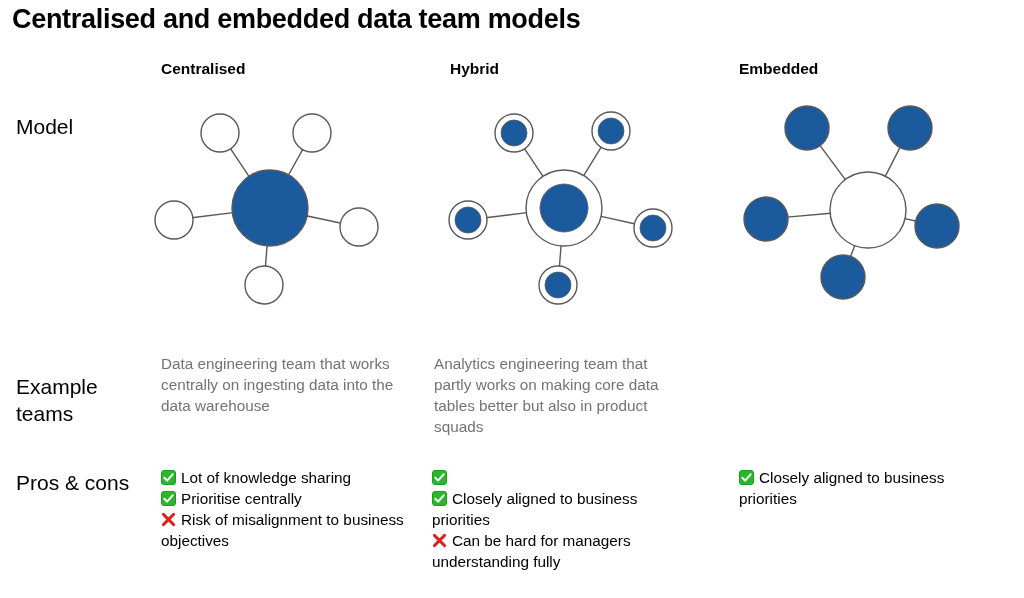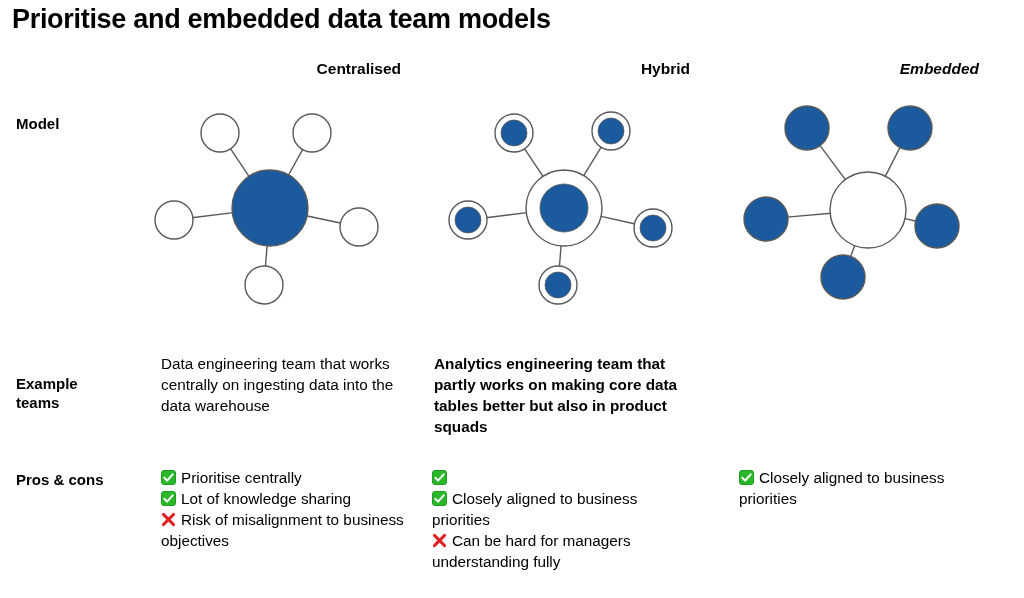--- a/index.html
+++ b/index.html
@@ -33,34 +33,34 @@
     color: #000;
     white-space: nowrap;
   }
 
   
   .col-header {
     position: absolute;
     top: 60px;
     font-size: 15.5px;
     font-weight: bold;
-    text-align: right;
+    text-align: left;
     color: #000;
   }
   .col-header.c0 { left: 161px; width: 240px; }
   .col-header.c1 { left: 450px; width: 240px; }
-  .col-header.c2 { left: 739px; width: 240px; font-style: italic; }
+  .col-header.c2 { left: 739px; width: 240px; }
 
   
   .row-label {
     position: absolute;
     left: 16px;
     width: 140px;
-    font-size: 15px;
-    font-weight: bold;
+    font-size: 21px;
+    font-weight: normal;
     line-height: 1.28;
     color: #000;
   }
   .row-label.r-model { top: 114px; }
   .row-label.r-example { top: 354px; margin-top: 20px; }
   .row-label.r-proscons { top: 470px; }
 
   
   .diagram {
     position: absolute;
@@ -73,24 +73,24 @@
   .diagram.c2 { left: 726px; }
   .diagram svg { display: block; width: 280px; height: 215px; }
 
   
   .example-text {
     position: absolute;
     top: 353px;
     width: 250px;
     font-size: 15.3px;
     line-height: 1.38;
-    color: #000000;
+    color: #737373;
   }
   .example-text.c0 { left: 161px; }
-  .example-text.c1 { left: 434px; font-weight: bold; }
+  .example-text.c1 { left: 434px; }
   .example-text.c2 { left: 739px; }
 
   
   .proscons {
     position: absolute;
     top: 468px;
     width: 258px;
     font-size: 15.3px;
     line-height: 1.37;
     color: #000;
@@ -114,21 +114,21 @@
   }
   .pc-icon svg { display: block; }
   .pc-text { display: inline; }
 
 </style>
 </head>
 <body>
 
 <div class="page">
 
-  <div class="title">Prioritise and embedded data team models</div>
+  <div class="title">Centralised and embedded data team models</div>
 
   <div class="col-header c0">Centralised</div>
   <div class="col-header c1">Hybrid</div>
   <div class="col-header c2">Embedded</div>
 
   <div class="row-label r-model">Model</div>
   <div class="row-label r-example">
     <span>Example</span><br>
     <span>teams</span>
   </div>
@@ -186,25 +186,25 @@
       </svg>
   </div>
 
   <div class="example-text c0">Data engineering team that works centrally on ingesting data into the data warehouse</div>
   <div class="example-text c1">Analytics engineering team that partly works on making core data tables better but also in product squads</div>
 
   <div class="proscons c0">
       <div class="pc-item"><span class="pc-icon"><svg width="15" height="15" viewBox="0 0 15 15">
             <rect x="0.5" y="0.5" width="14" height="14" rx="2.5" ry="2.5" fill="#2ab82a" stroke="#1f9c1f" stroke-width="1"></rect>
             <path d="M3.3 7.8 L6.1 10.6 L11.7 4.3" fill="none" stroke="#ffffff" stroke-width="2" stroke-linecap="round" stroke-linejoin="round"></path>
+          </svg></span><span class="pc-text">Lot of knowledge sharing</span></div>
+      <div class="pc-item"><span class="pc-icon"><svg width="15" height="15" viewBox="0 0 15 15">
+            <rect x="0.5" y="0.5" width="14" height="14" rx="2.5" ry="2.5" fill="#2ab82a" stroke="#1f9c1f" stroke-width="1"></rect>
+            <path d="M3.3 7.8 L6.1 10.6 L11.7 4.3" fill="none" stroke="#ffffff" stroke-width="2" stroke-linecap="round" stroke-linejoin="round"></path>
           </svg></span><span class="pc-text">Prioritise centrally</span></div>
-      <div class="pc-item"><span class="pc-icon"><svg width="15" height="15" viewBox="0 0 15 15">
-            <rect x="0.5" y="0.5" width="14" height="14" rx="2.5" ry="2.5" fill="#2ab82a" stroke="#1f9c1f" stroke-width="1"></rect>
-            <path d="M3.3 7.8 L6.1 10.6 L11.7 4.3" fill="none" stroke="#ffffff" stroke-width="2" stroke-linecap="round" stroke-linejoin="round"></path>
-          </svg></span><span class="pc-text">Lot of knowledge sharing</span></div>
       <div class="pc-item"><span class="pc-icon"><svg width="15" height="15" viewBox="0 0 15 15">
             <path d="M2.4 2.4 L12.6 12.6 M12.6 2.4 L2.4 12.6" fill="none" stroke="#e02020" stroke-width="2.9" stroke-linecap="round"></path>
           </svg></span><span class="pc-text">Risk of misalignment to business objectives</span></div>
     </div>
   <div class="proscons c1">
       <div class="pc-item"><span class="pc-icon"><svg width="15" height="15" viewBox="0 0 15 15">
             <rect x="0.5" y="0.5" width="14" height="14" rx="2.5" ry="2.5" fill="#2ab82a" stroke="#1f9c1f" stroke-width="1"></rect>
             <path d="M3.3 7.8 L6.1 10.6 L11.7 4.3" fill="none" stroke="#ffffff" stroke-width="2" stroke-linecap="round" stroke-linejoin="round"></path>
           </svg></span></div>
       <div class="pc-item"><span class="pc-icon"><svg width="15" height="15" viewBox="0 0 15 15">

